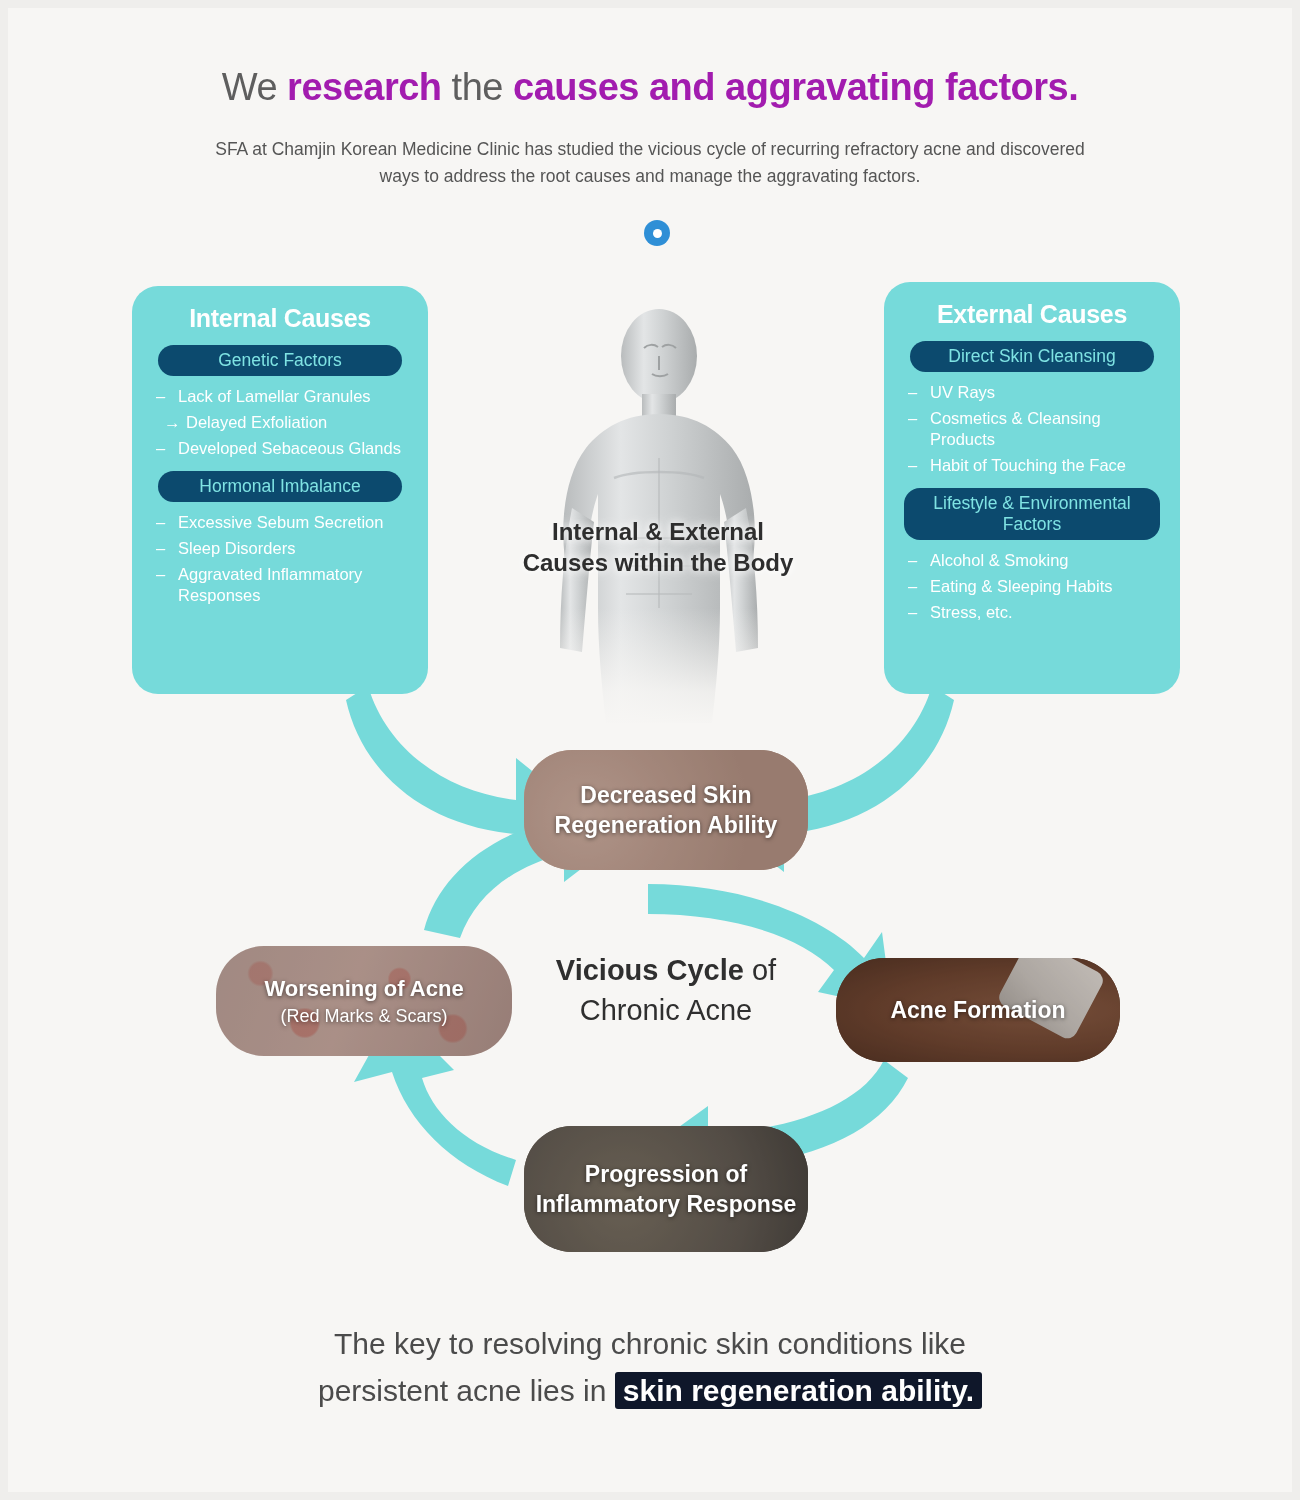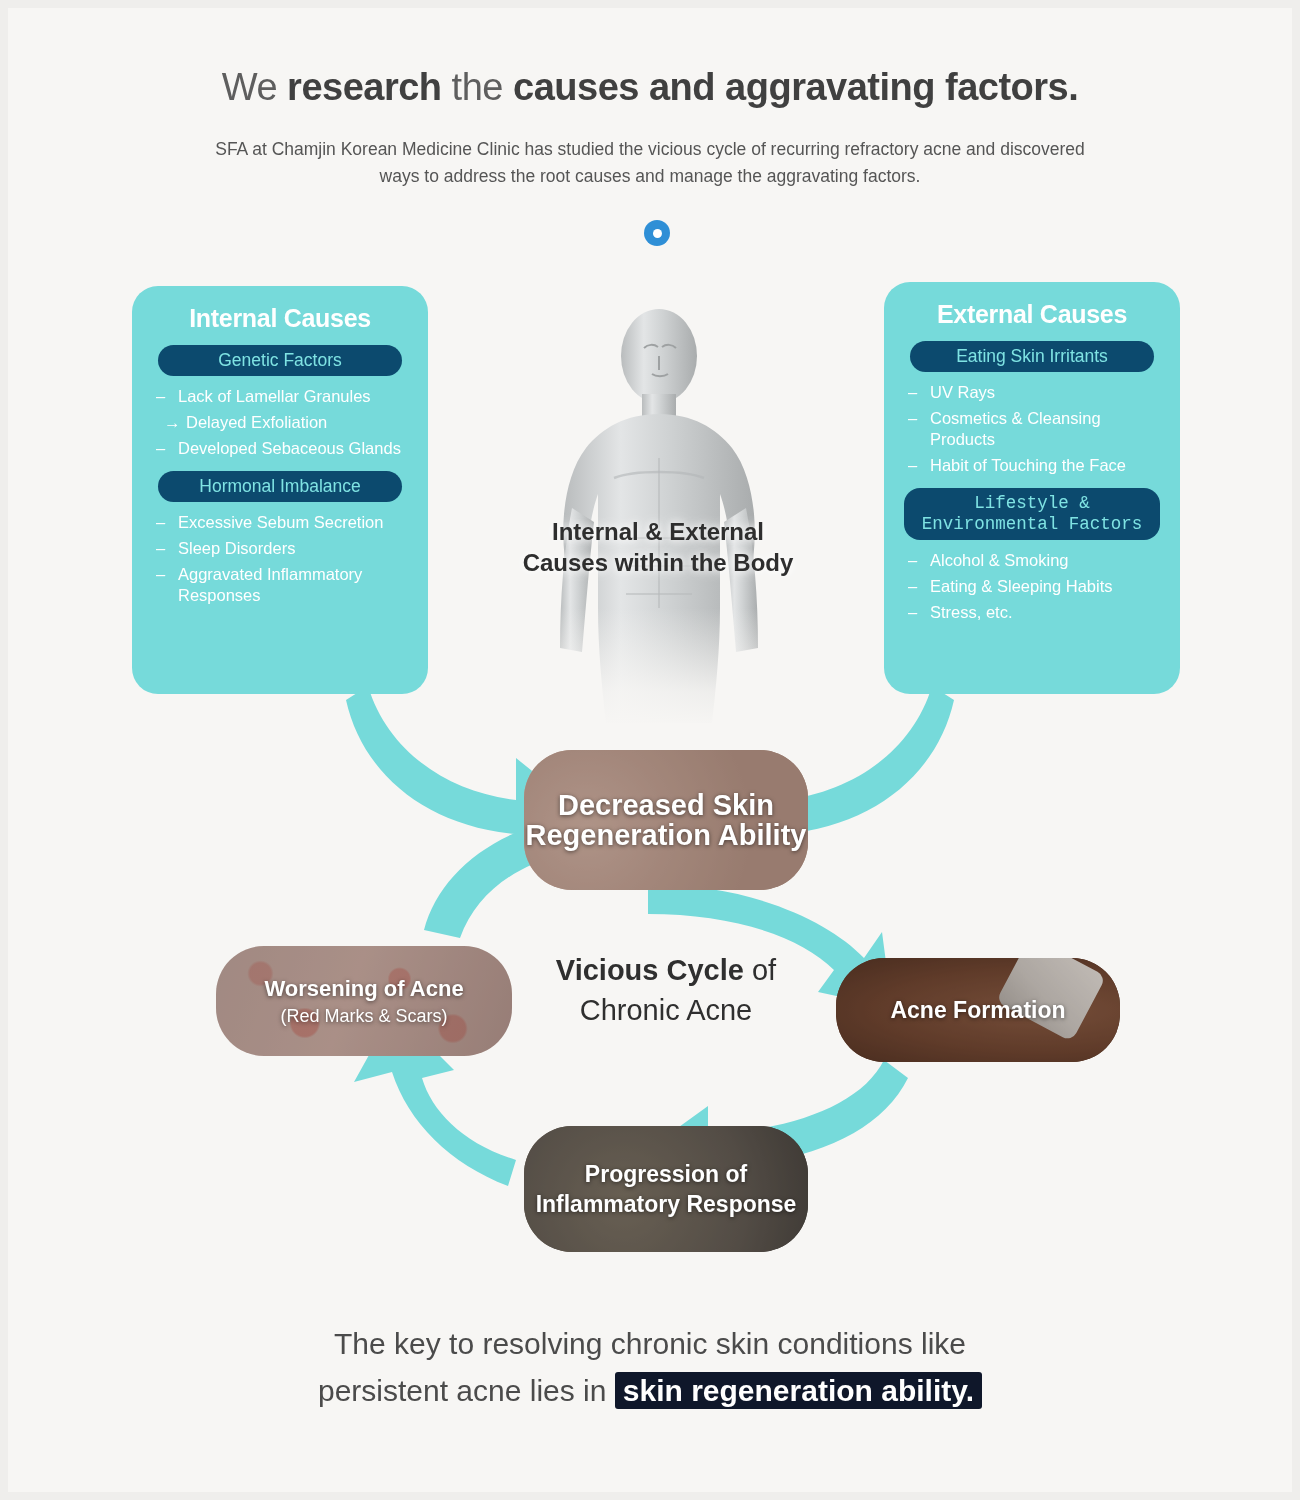--- a/index.html
+++ b/index.html
@@ -13,21 +13,21 @@
     position:absolute;left:8px;top:8px;
     width:1284px;height:1484px;
     background:#f7f6f4;
     overflow:hidden;
   }
   
   .headline{
     position:absolute;left:0;top:58px;width:1284px;text-align:center;
     font-size:38px;color:#5e5e5e;font-weight:400;letter-spacing:-0.5px;
   }
-  .headline b{color:#404040;font-weight:700;}
+  .headline b{color:#a21caf;font-weight:700;}
   .subtitle{
     position:absolute;left:192px;top:128px;width:900px;text-align:center;
     font-size:17.5px;line-height:27px;color:#555;
   }
   .dot-marker{
     position:absolute;left:636px;top:212px;width:26px;height:26px;
     border-radius:50%;background:#2f8fd6;
     display:flex;align-items:center;justify-content:center;
   }
   .dot-marker i{display:block;width:9px;height:9px;border-radius:50%;background:#fff;}
@@ -44,21 +44,21 @@
   #panel-external{left:876px;top:274px;width:296px;height:412px;}
   .panel-title{
     text-align:center;color:#fff;font-size:25px;font-weight:700;
     margin:4px 0 12px 0;letter-spacing:-0.3px;
   }
   .sub-head{
     background:#0c4a6e;border-radius:16px;color:#7fe3e3;
     font-size:17.5px;text-align:center;padding:5px 6px;margin:0 6px 10px 6px;
     line-height:21px;
   }
-  .sub-head.wide{margin:12px 0 10px 0;font-family:Liberation Mono, monospace;}
+  .sub-head.wide{margin:12px 0 10px 0;}
   .bullets{margin:0 0 12px 4px;padding:0;list-style:none;}
   .bullets li{
     position:relative;padding-left:22px;color:#fff;font-size:16.5px;
     line-height:21px;margin-bottom:5px;
   }
   .bullets li .dash{
     position:absolute;left:0;top:0px;color:#fff;font-size:16.5px;
   }
   .bullets li.arrowed{padding-left:30px;}
   .bullets li.arrowed .dash{left:8px;}
@@ -78,21 +78,21 @@
 
   
   .node{
     position:absolute;border-radius:48px;overflow:hidden;
     display:flex;align-items:center;justify-content:center;text-align:center;
     color:#fff;font-weight:700;box-sizing:border-box;
   }
   .node .label{position:relative;z-index:3;line-height:30px;text-shadow:0 1px 4px rgba(0,0,0,.55);}
   .node .veil{position:absolute;inset:0;z-index:2;}
 
-  #node-decreased{left:516px;top:742px;width:284px;height:140px;font-size:29px;}
+  #node-decreased{left:516px;top:742px;width:284px;height:120px;font-size:23px;}
   #node-decreased .photo{
     position:absolute;inset:0;z-index:1;
     background:
       radial-gradient(circle at 22% 55%, #cbb0a2 0%, #b99c8e 35%, #a98b7d 70%),
       linear-gradient(100deg,#b49c91 0%,#c9ada0 35%,#8e6f63 60%,#a07f72 100%);
   }
   #node-decreased .veil{background:rgba(120,95,85,.34);}
 
   #node-worsening{left:208px;top:938px;width:296px;height:110px;font-size:22px;}
   #node-worsening .photo{
@@ -232,21 +232,21 @@
     <ul class="bullets">
       <li><span class="dash">–</span><span>Excessive Sebum Secretion</span></li>
       <li><span class="dash">–</span><span>Sleep Disorders</span></li>
       <li><span class="dash">–</span><span>Aggravated Inflammatory Responses</span></li>
     </ul>
   </div>
 
   <div class="panel" id="panel-external">
     <div class="panel-title">External Causes</div>
 
-    <div class="sub-head">Eating Skin Irritants</div>
+    <div class="sub-head">Direct Skin Cleansing</div>
     <ul class="bullets">
       <li><span class="dash">–</span><span>UV Rays</span></li>
       <li><span class="dash">–</span><span>Cosmetics &amp; Cleansing Products</span></li>
       <li><span class="dash">–</span><span>Habit of Touching the Face</span></li>
     </ul>
 
     <div class="sub-head wide">Lifestyle &amp; Environmental Factors</div>
     <ul class="bullets">
       <li><span class="dash">–</span><span>Alcohol &amp; Smoking</span></li>
       <li><span class="dash">–</span><span>Eating &amp; Sleeping Habits</span></li>

